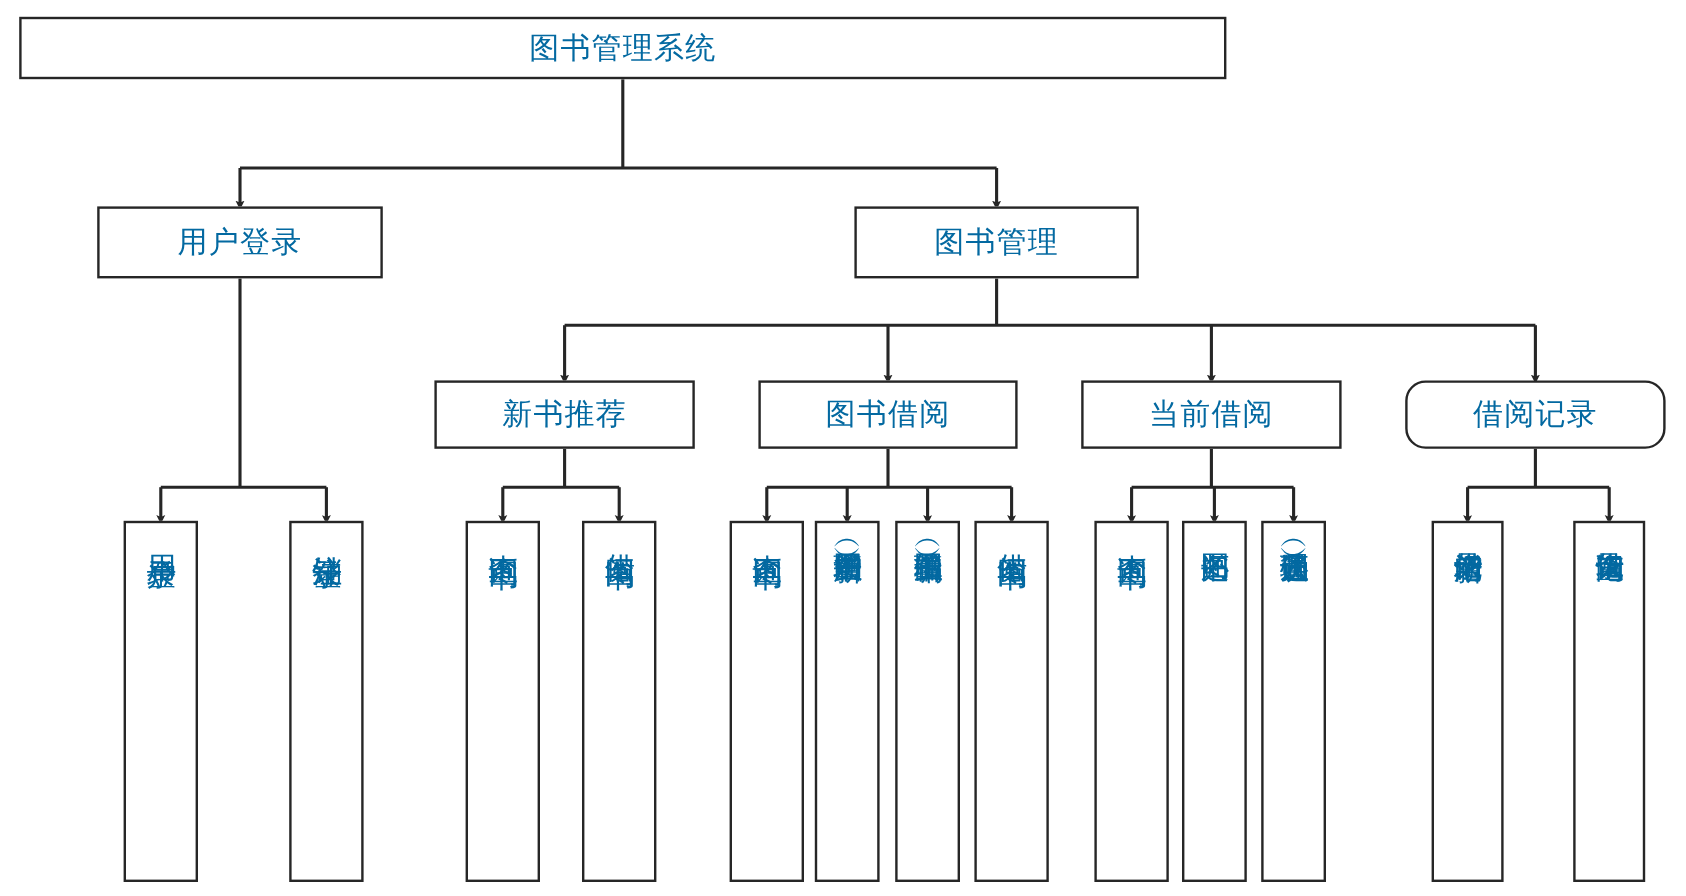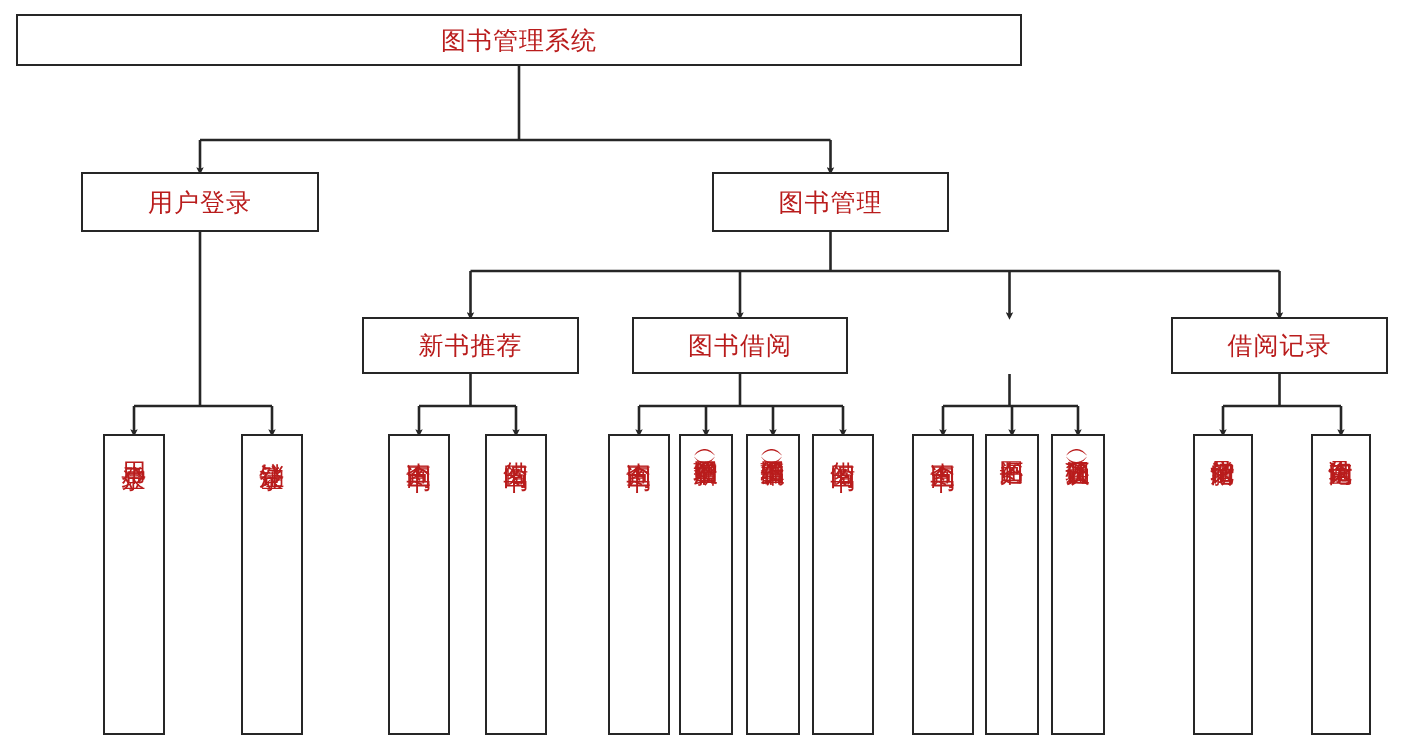--- a/index.html
+++ b/index.html
@@ -29,21 +29,21 @@
     position: absolute;
     box-sizing: border-box;
     background: #ffffff;
     border: 2px solid #262626;
     display: flex;
     align-items: center;
     justify-content: center;
     overflow: hidden;
   }
   .node .lbl {
-    color: #b91c1c;
+    color: #0369a1;
     text-align: center;
     line-height: 1.08;
     white-space: nowrap;
   }
   
   .node.h .lbl {
     font-size: 25px;
     letter-spacing: 1px;
   }
   .node.root .lbl {
@@ -135,21 +135,24 @@
   <div class="node h" style="left: 712px; top: 172px; width: 237px; height: 60px; font-family: Liberation Serif, serif;">
     <span class="lbl">图书管理</span>
   </div>
 
   <div class="node h" style="left: 632px; top: 317px; width: 216px; height: 57px;">
     <span class="lbl">图书借阅</span>
   </div>
   <div class="node h" style="left: 362px; top: 317px; width: 217px; height: 57px;">
     <span class="lbl">新书推荐</span>
   </div>
-  <div class="node h" style="left: 1171px; top: 317px; width: 217px; height: 57px;">
+  <div class="node h" style="left: 901px; top: 317px; width: 217px; height: 57px;">
+    <span class="lbl">当前借阅</span>
+  </div>
+  <div class="node h" style="left: 1171px; top: 317px; width: 217px; height: 57px; border-radius: 17px;">
     <span class="lbl">借阅记录</span>
   </div>
 
   <div class="node v" style="left: 103px; top: 434px; width: 62px; height: 301px;">
     <span class="lbl">用户登录</span>
   </div>
   <div class="node v" style="left: 241px; top: 434px; width: 62px; height: 301px;">
     <span class="lbl">注销登录</span>
   </div>
   <div class="node v" style="left: 388px; top: 434px; width: 62px; height: 301px;">

